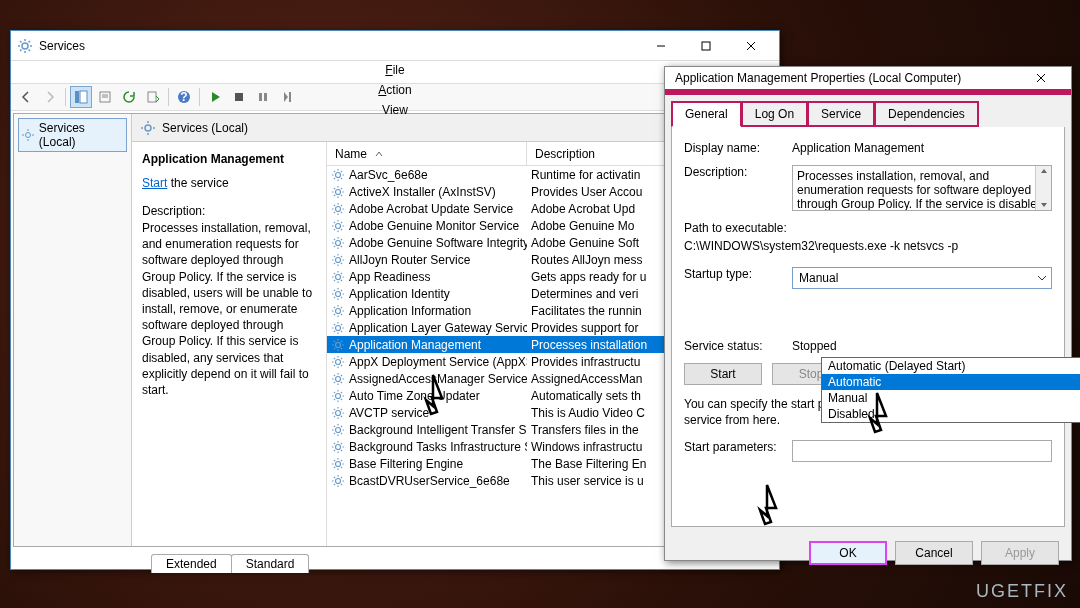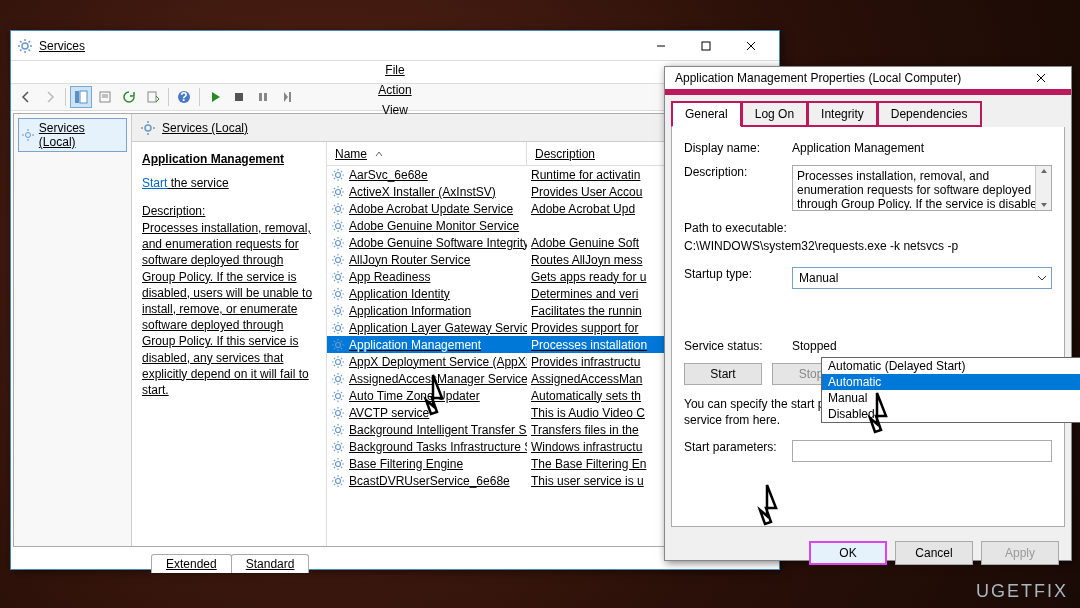--- a/index.html
+++ b/index.html
@@ -1,19 +1,19 @@
 <!DOCTYPE html>
 <html><head>
 <meta charset="utf-8">
 <style>
 * { box-sizing: border-box; margin: 0; padding: 0; font-family: "Segoe UI", Tahoma, sans-serif; font-size: 12px; }
 body { width: 1080px; height: 608px; background: #3a1812; overflow: hidden; position: relative; }
 .bg-texture { position: absolute; inset: 0; background: radial-gradient(circle at 30% 40%, #5a2418 0%, #2a1008 60%, #1a0a05 100%); }
 .window { position: absolute; background: #fff; border: 1px solid #4a8ab8; box-shadow: 2px 2px 8px rgba(0,0,0,0.5); }
-.services-window { left: 10px; top: 30px; width: 770px; height: 540px; text-decoration: underline; }
+.services-window { left: 10px; top: 30px; width: 770px; height: 540px; }
 .titlebar { height: 30px; display: flex; align-items: center; padding: 0 6px; background: #fff; border-bottom: 1px solid #ddd; }
 .titlebar .icon { width: 16px; height: 16px; margin-right: 6px; }
 .titlebar .title { flex: 1; }
 .win-controls { display: flex; gap: 0; }
 .win-btn { width: 45px; height: 28px; display: flex; align-items: center; justify-content: center; background: #fff; border: none; }
 .menubar { height: 22px; display: flex; align-items: center; padding: 0 6px; gap: 2px; flex-direction: column; }
 .menu-item { padding: 2px 8px; }
 .menu-item u { text-decoration: underline; }
 .toolbar { height: 28px; display: flex; align-items: center; padding: 0 4px; gap: 2px; border-top: 1px solid #ddd; border-bottom: 1px solid #ddd; background: #f8f8f8; }
 .tb-btn { width: 22px; height: 22px; display: flex; align-items: center; justify-content: center; border: 1px solid transparent; }
@@ -248,20 +248,21 @@
                 <div class="cd">Adobe Acrobat Upd</div>
               </div>
               <div class="svc-row">
                 <div class="cn">
                   <svg class="svc-icon" viewBox="0 0 14 14">
                     <circle cx="7" cy="7" r="2.5" fill="none" stroke="#6a9ac9" stroke-width="1.2"></circle>
                     <path d="M7 1v1.5M7 11.5V13M1 7h1.5M11.5 7H13M3 3l1 1M10 10l1 1M3 11l1-1M10 4l1-1" stroke="#6a9ac9" stroke-width="1.2"></path>
                   </svg>
                   <span>Adobe Genuine Monitor Service</span>
                 </div>
+                <div class="cd">Adobe Genuine Mo</div>
               </div>
               <div class="svc-row">
                 <div class="cn">
                   <svg class="svc-icon" viewBox="0 0 14 14">
                     <circle cx="7" cy="7" r="2.5" fill="none" stroke="#6a9ac9" stroke-width="1.2"></circle>
                     <path d="M7 1v1.5M7 11.5V13M1 7h1.5M11.5 7H13M3 3l1 1M10 10l1 1M3 11l1-1M10 4l1-1" stroke="#6a9ac9" stroke-width="1.2"></path>
                   </svg>
                   <span>Adobe Genuine Software Integrity Servi...</span>
                 </div>
                 <div class="cd">Adobe Genuine Soft</div>
@@ -423,21 +424,21 @@
     <div class="close-x">
         <svg width="10" height="10">
           <line x1="1" y1="1" x2="9" y2="9" stroke="#000"></line>
           <line x1="9" y1="1" x2="1" y2="9" stroke="#000"></line>
         </svg>
       </div>
   </div>
   <div class="props-tabs">
     <div class="ptab active">General</div>
     <div class="ptab">Log On</div>
-    <div class="ptab">Integrity</div>
+    <div class="ptab">Service</div>
     <div class="ptab">Dependencies</div>
   </div>
   <div class="props-body">
     <div class="prow">
         <div class="plabel">Display name:</div>
         <div class="pval">Application Management</div>
       </div>
     <div class="prow">
         <div class="plabel">Description:</div>
         <div class="desc-box"><span>Processes installation, removal, and enumeration requests for software deployed through Group Policy. If the service is disabled, users will be unable</span><div class="scr">

